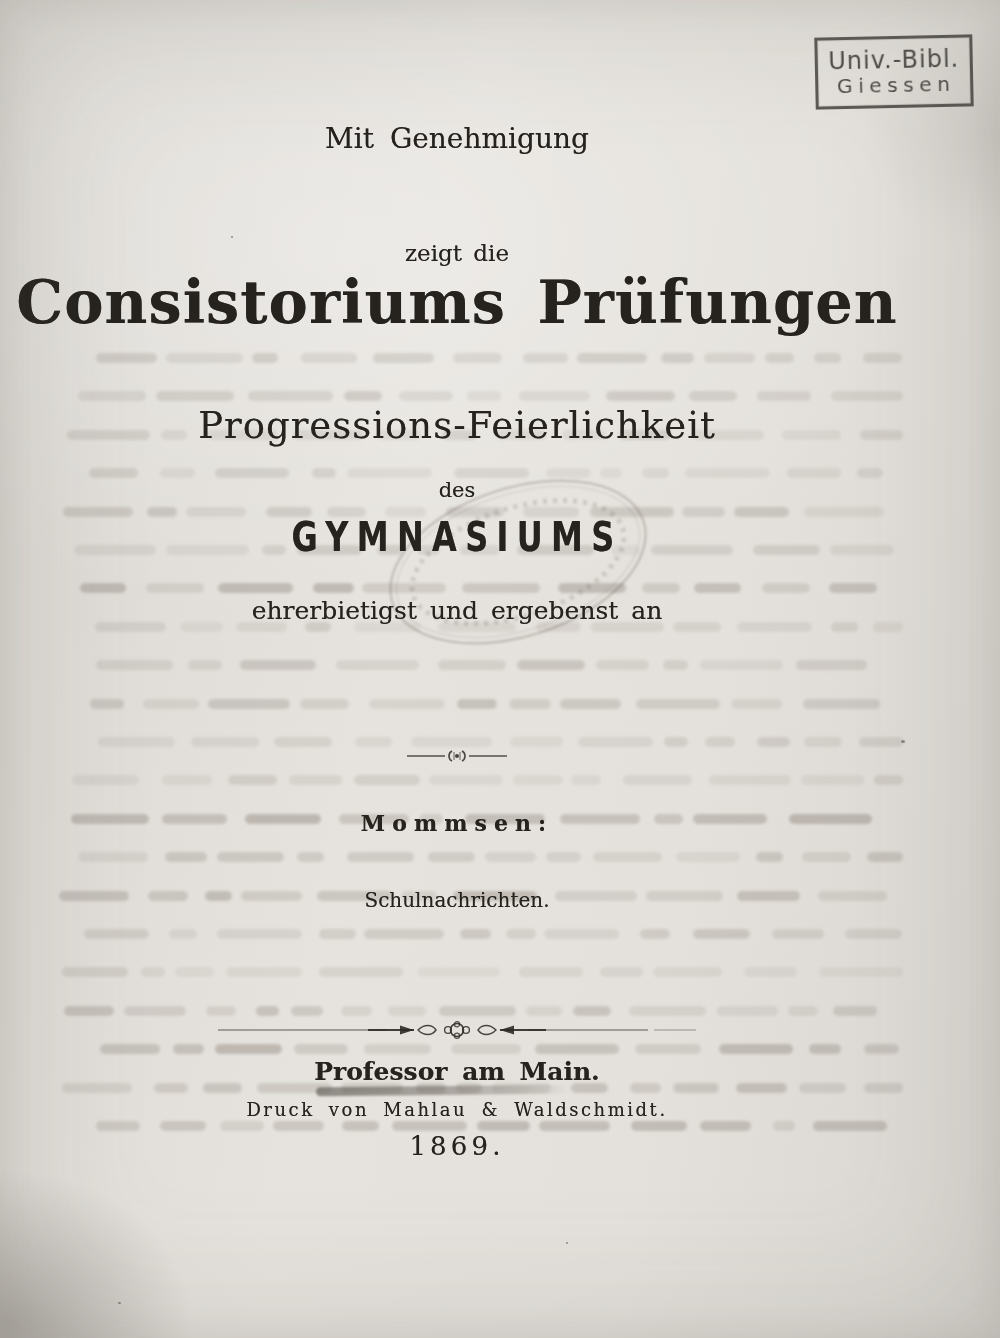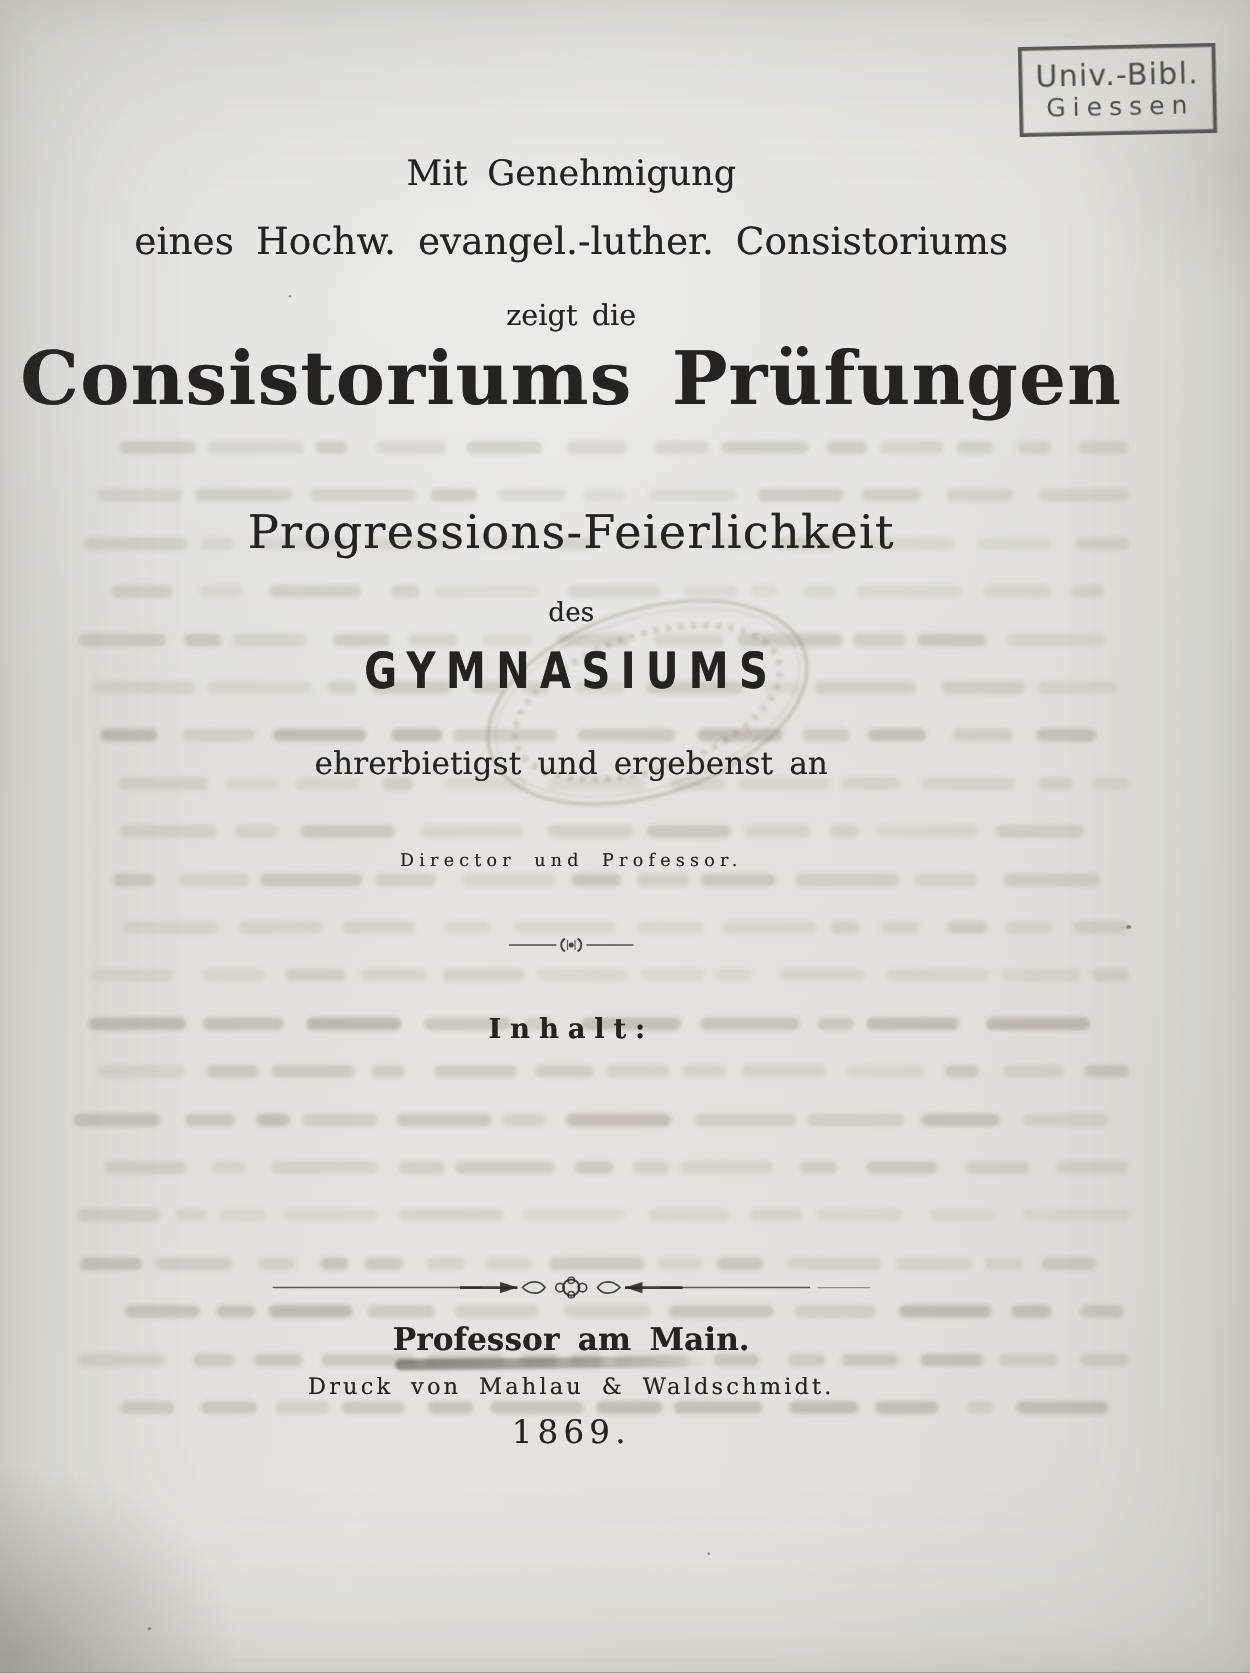--- a/index.html
+++ b/index.html
@@ -379,43 +379,42 @@
     </g>
   </svg>
 
   <div class="stamp">
     <div class="stamp-line1">Univ.-Bibl.</div>
     <div class="stamp-line2">Giessen</div>
   </div>
 
   <div class="print-layer">
     <div class="cline ink approval-1">Mit Genehmigung</div>
-    <div class="cline ink approval-2">eines Hochw. evangel.-luther. Consistoriums</div>
     <div class="cline ink approval-3">zeigt die</div>
 
     <div class="cline ink main-title">Consistoriums Prüfungen</div>
 
     <div class="cline ink secondary-title">Progressions-Feierlichkeit</div>
     <div class="cline ink conn-des">des</div>
     <div class="cline ink institution">GYMNASIUMS</div>
 
     <div class="cline ink dedication">ehrerbietigst und ergebenst an</div>
-    <div class="cline ink author-role">Director und Professor.</div>
 
     <svg class="divider-small" width="100" height="14" viewBox="0 0 100 14">
       <line x1="0" y1="7" x2="38" y2="7" stroke="rgba(45,42,38,0.8)" stroke-width="1.3"></line>
       <line x1="62" y1="7" x2="100" y2="7" stroke="rgba(45,42,38,0.8)" stroke-width="1.3"></line>
       <path d="M45,2 C41,4 41,10 45,12" fill="none" stroke="rgba(45,42,38,0.85)" stroke-width="1.6"></path>
       <path d="M55,2 C59,4 59,10 55,12" fill="none" stroke="rgba(45,42,38,0.85)" stroke-width="1.6"></path>
       <circle cx="50" cy="7" r="2" fill="rgba(45,42,38,0.85)"></circle>
       <line x1="47" y1="3" x2="47" y2="11" stroke="rgba(45,42,38,0.7)" stroke-width="1"></line>
       <line x1="53" y1="3" x2="53" y2="11" stroke="rgba(45,42,38,0.7)" stroke-width="1"></line>
     </svg>
 
-    <div class="cline ink inhalt-head">Inhalt:</div>
+    <div class="cline ink inhalt-head">Mommsen:</div>
+    <div class="cline ink inhalt-item-1">Schulnachrichten.</div>
 
     <svg class="rule-large" width="478" height="18" viewBox="0 0 478 18">
       <line x1="0" y1="9" x2="168" y2="9" stroke="rgba(45,42,38,0.75)" stroke-width="1.1"></line>
       <line x1="150" y1="9" x2="196" y2="9" stroke="rgba(45,42,38,0.9)" stroke-width="2.2"></line>
       <polygon points="196,9 182,4.5 182,13.5" fill="rgba(45,42,38,0.9)"></polygon>
       <path d="M200,9 C206,3 214,3 218,9 C214,15 206,15 200,9 Z" fill="none" stroke="rgba(45,42,38,0.85)" stroke-width="1.4"></path>
       <circle cx="239" cy="9" r="6.5" fill="none" stroke="rgba(45,42,38,0.9)" stroke-width="1.6"></circle>
       <circle cx="230" cy="9" r="3.4" fill="none" stroke="rgba(45,42,38,0.85)" stroke-width="1.4"></circle>
       <circle cx="248" cy="9" r="3.4" fill="none" stroke="rgba(45,42,38,0.85)" stroke-width="1.4"></circle>
       <circle cx="239" cy="3.2" r="2.6" fill="none" stroke="rgba(45,42,38,0.8)" stroke-width="1.2"></circle>

